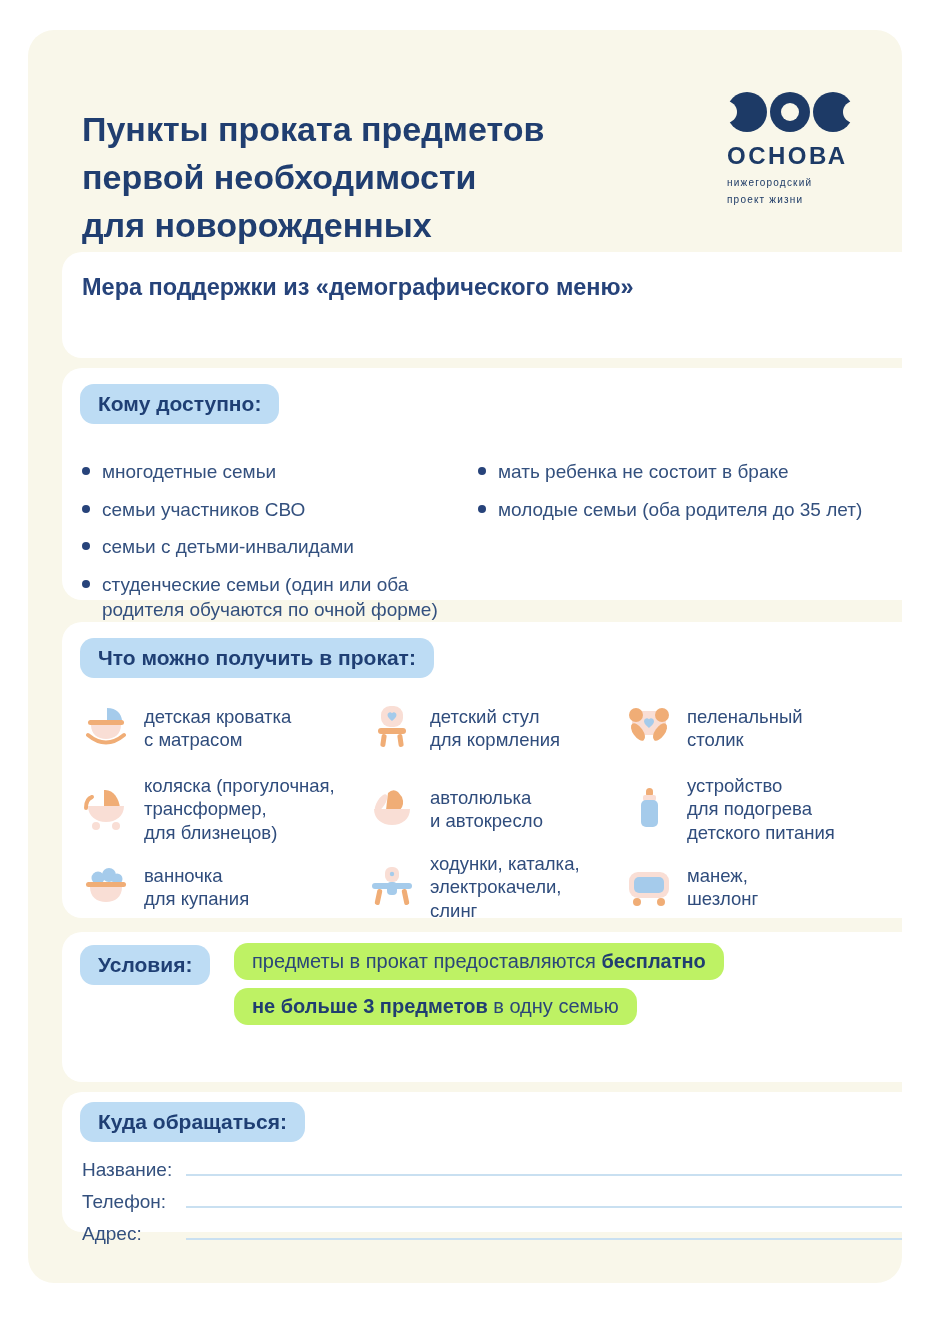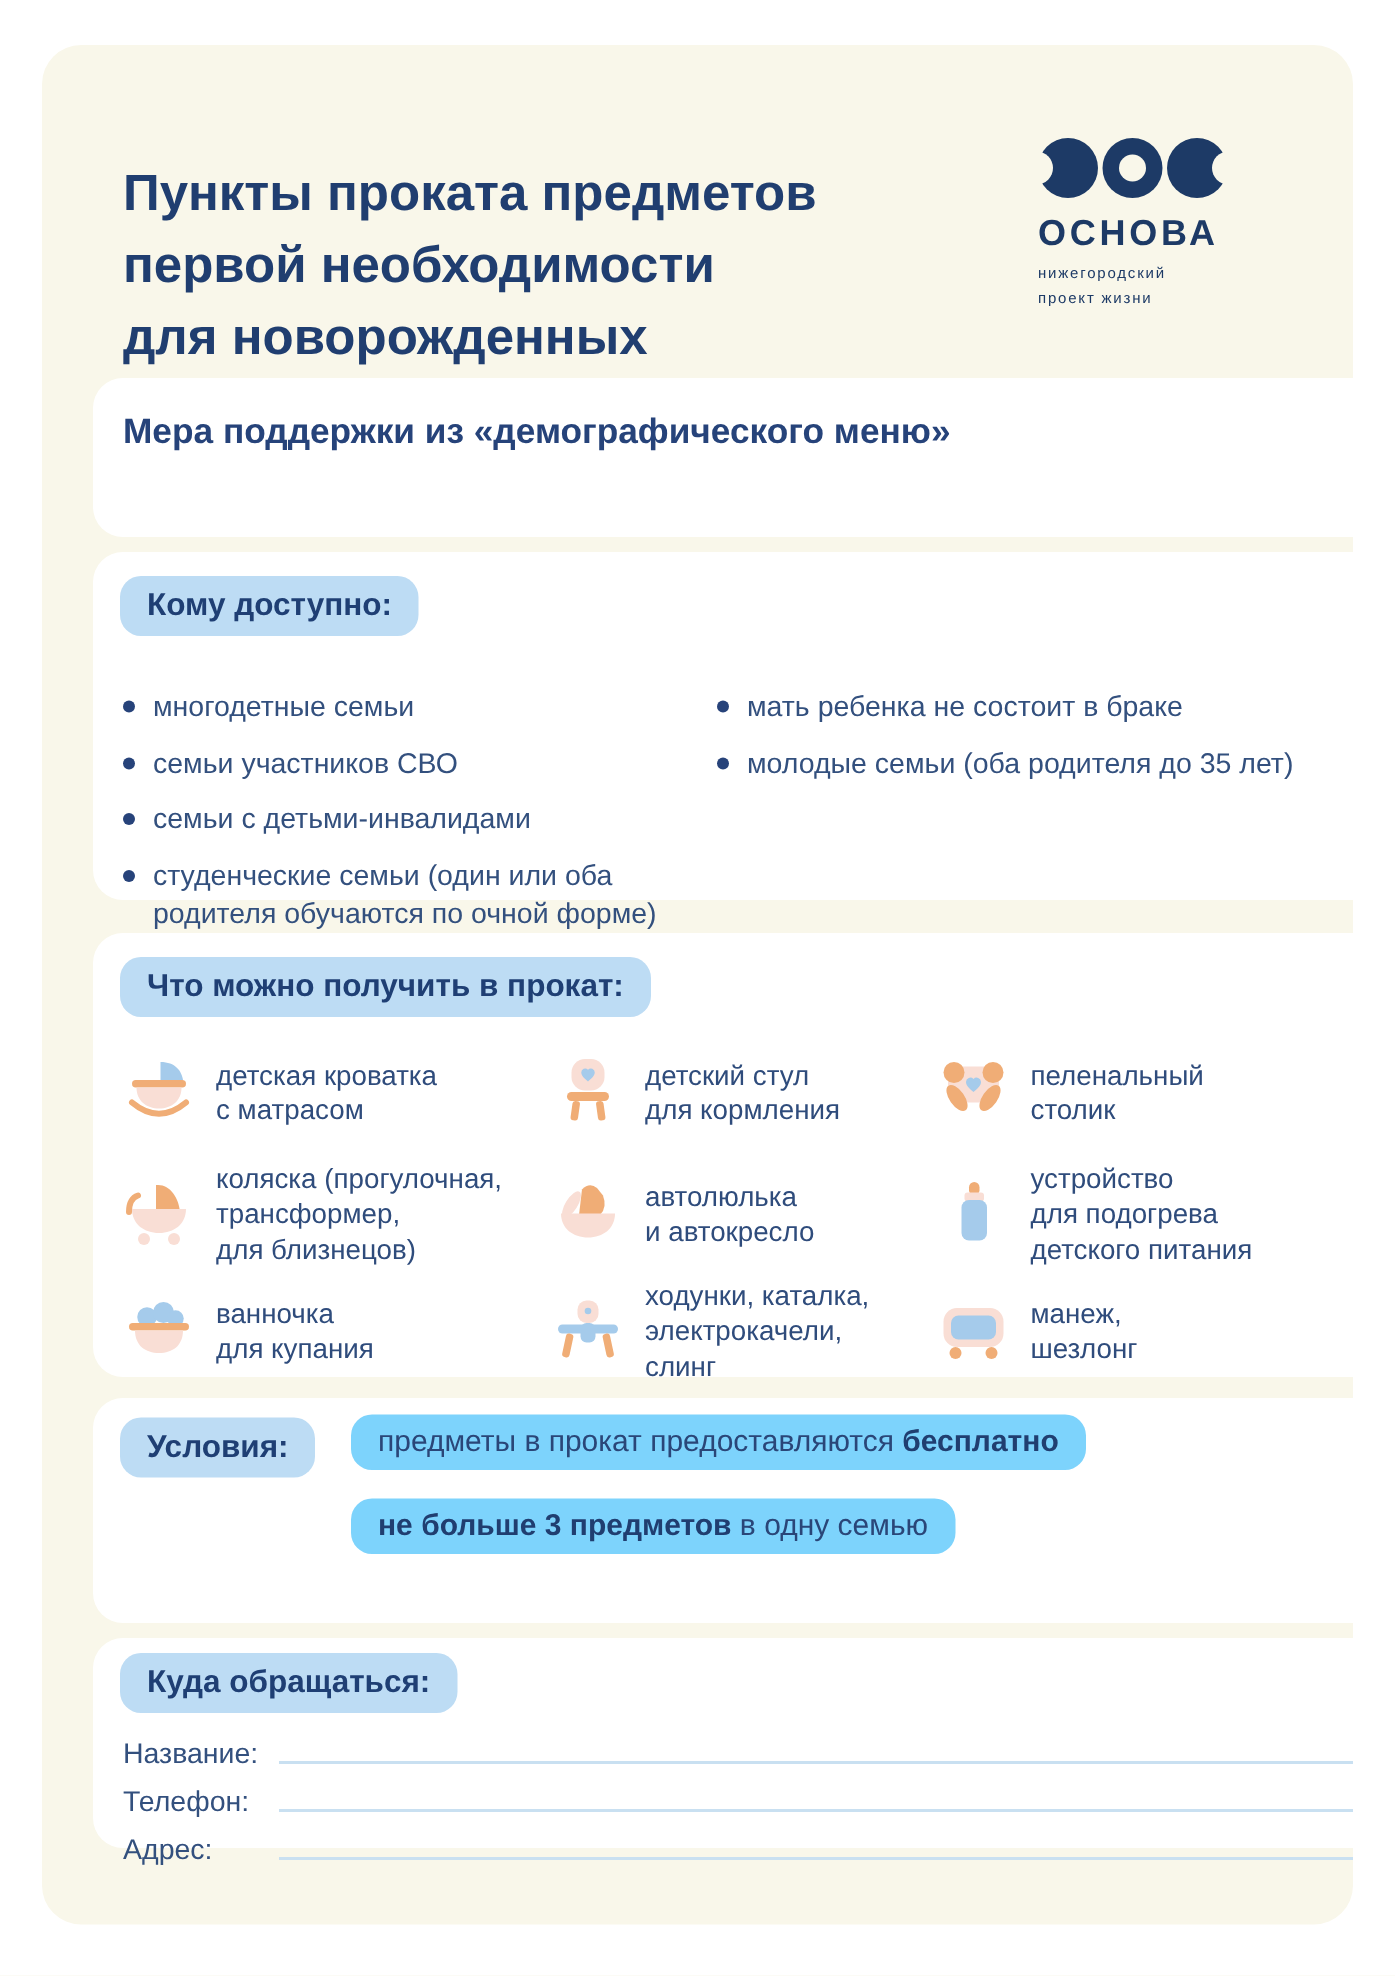--- a/index.html
+++ b/index.html
@@ -11,21 +11,21 @@
   .poster{
     position:absolute;left:28px;top:30px;width:874px;height:1253px;
     background:#f9f7ea;border-radius:26px;overflow:hidden;
   }
   
   .title{
     position:absolute;left:54px;top:52px;width:560px;
     font-size:34px;font-weight:700;line-height:1.42;color:#203e70;
   }
   .title span{display:block;}
-  .logo{position:absolute;left:664px;top:62px;width:126px;text-align:left;}
+  .logo{position:absolute;left:699px;top:62px;width:126px;text-align:left;}
   .logo svg{display:block;}
   .logo-name{
     font-size:24px;font-weight:700;letter-spacing:2.5px;color:#1d3a66;margin-top:9px;
   }
   .logo-tagline{
     font-size:10px;font-weight:500;letter-spacing:1.2px;color:#1d3a66;
     line-height:1.65;margin-top:5px;
   }
   .logo-tagline span{display:block;}
   
@@ -73,22 +73,22 @@
   .item{display:flex;gap:14px;align-items:center;}
   .item .icon-box{width:48px;height:48px;flex:none;}
   .item .item-label{
     font-size:18.5px;color:#2f4c7c;line-height:1.27;white-space:pre-line;padding-top:2px;
   }
   
   .sec-conditions{top:902px;height:150px;}
   .sec-conditions .pill{position:absolute;left:18px;top:13px;}
   .cond-stack{position:absolute;left:172px;top:11px;}
   .cond-pill{
-    display:table;background:#7dd3fc;color:#2a4678;font-size:20px;
-    padding:8px 18px;border-radius:14px;margin-bottom:19px;line-height:1.05;
+    display:table;background:#bef264;color:#2a4678;font-size:20px;
+    padding:8px 18px;border-radius:14px;margin-bottom:8px;line-height:1.05;
   }
   .cond-pill b{font-weight:700;color:#203e70;}
   .badge-cond{top:10px;}
   
   .sec-contact{top:1062px;height:140px;}
   .sec-contact .pill{position:absolute;left:18px;top:10px;}
   .form-rows{position:absolute;left:20px;top:60px;right:18px;}
   .form-row{display:flex;align-items:flex-end;height:32px;}
   .form-label{width:104px;font-size:19px;color:#33507e;padding-bottom:3px;}
   .form-line{flex:1;border-bottom:2px solid #c9e0f1;height:1px;margin-bottom:8px;}

